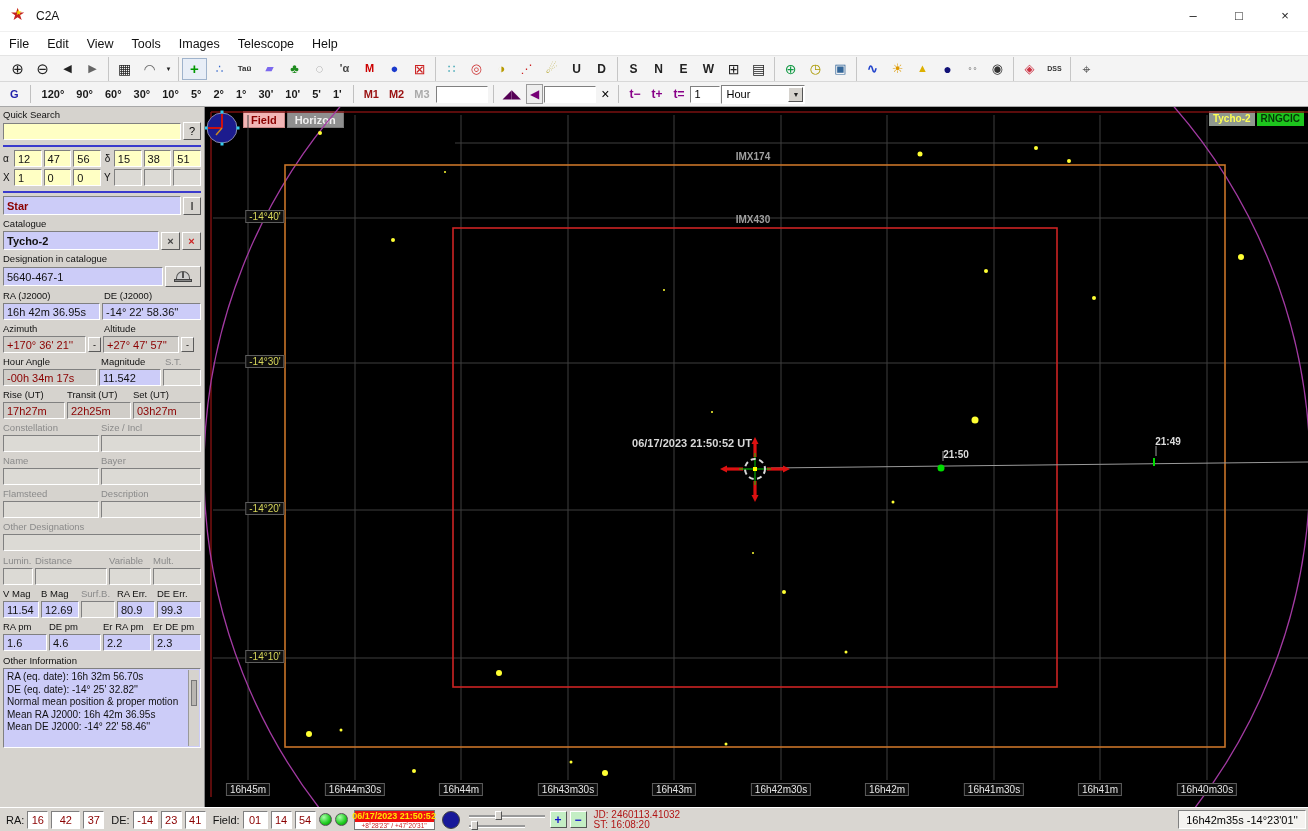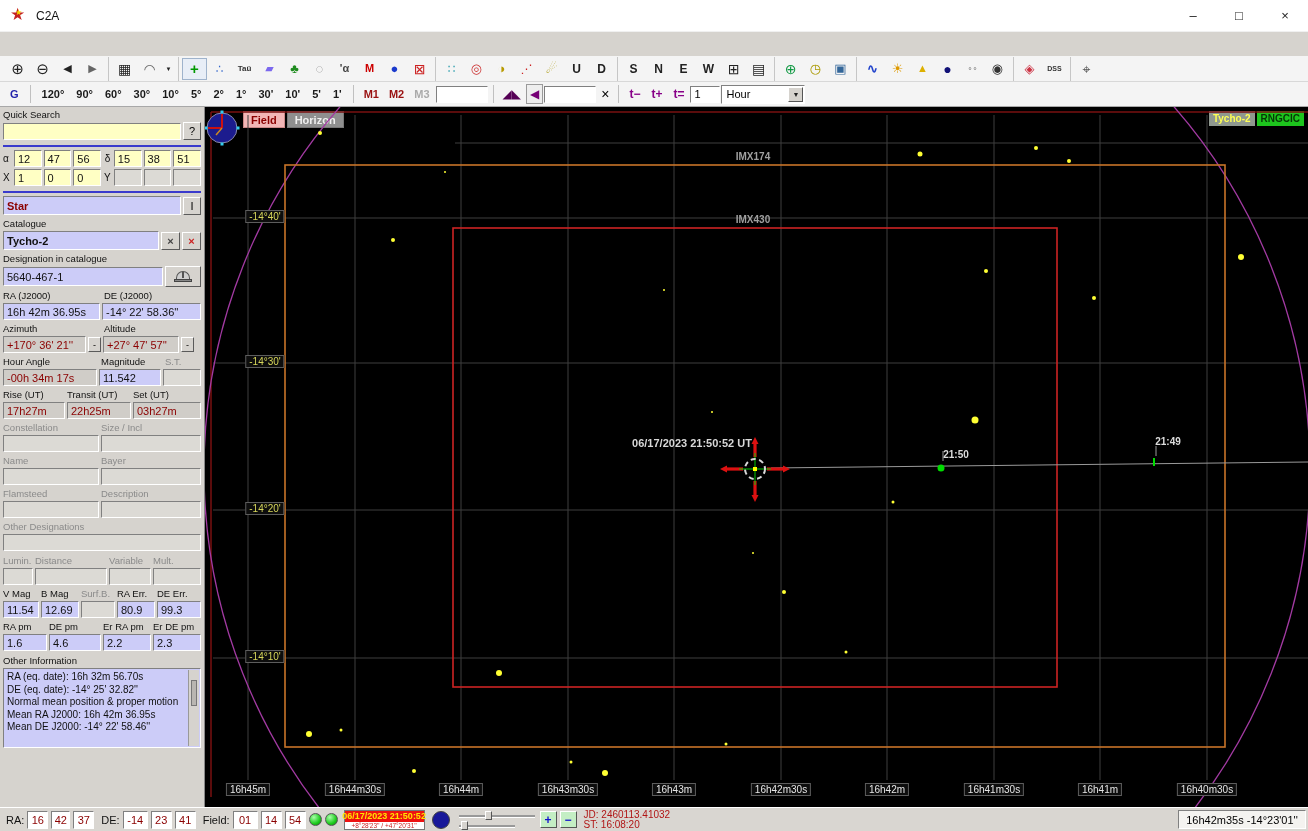--- a/index.html
+++ b/index.html
@@ -106,20 +106,29 @@
         <span class="s2">★</span>
       </span>
     <span id="app-title">C2A</span>
     <div id="win-controls">
       <span class="winbtn">–</span>
       <span class="winbtn">□</span>
       <span class="winbtn">×</span>
     </div>
   </div>
 
+  <div id="menubar">
+      <div class="menu-item">File</div>
+      <div class="menu-item">Edit</div>
+      <div class="menu-item">View</div>
+      <div class="menu-item">Tools</div>
+      <div class="menu-item">Images</div>
+      <div class="menu-item">Telescope</div>
+      <div class="menu-item">Help</div>
+    </div>
 
   <div id="toolbar1">
       <div class="tb-group">
         <button class="tb-btn">
           <span class="tb-ico" style="color: rgb(34, 34, 34); font-size: 15px;">⊕</span>
         </button>
         <button class="tb-btn">
           <span class="tb-ico" style="color: rgb(34, 34, 34); font-size: 15px;">⊖</span>
         </button>
         <button class="tb-btn">
@@ -567,21 +576,21 @@
       <div class="maplabel frame-lab" style="left: 548px; top: 44px;">IMX174</div>
       <div class="maplabel frame-lab" style="left: 548px; top: 107px;">IMX430</div>
       <div class="maplabel time-lab" style="left: 751px; top: 342px;">21:50</div>
       <div class="maplabel time-lab" style="left: 963px; top: 329px;">21:49</div>
       <div id="map-datetime" style="left: 487px; top: 330px;">06/17/2023 21:50:52 UT</div>
     </div>
 
   <div id="statusbar">
     <span class="st-lab">RA:</span>
     <div class="st-box" style="width:21px">16</div>
-    <div class="st-box" style="width:19px">42</div>
+    <div class="st-box" style="width:29px">42</div>
     <div class="st-box" style="width:21px">37</div>
     <span class="st-lab">DE:</span>
     <div class="st-box" style="width:25px">-14</div>
     <div class="st-box" style="width:21px">23</div>
     <div class="st-box" style="width:21px">41</div>
     <span class="st-lab">Field:</span>
     <div class="st-box" style="width:25px">01</div>
     <div class="st-box" style="width:21px">14</div>
     <div class="st-box" style="width:21px">54</div>
     <span class="led"></span>

